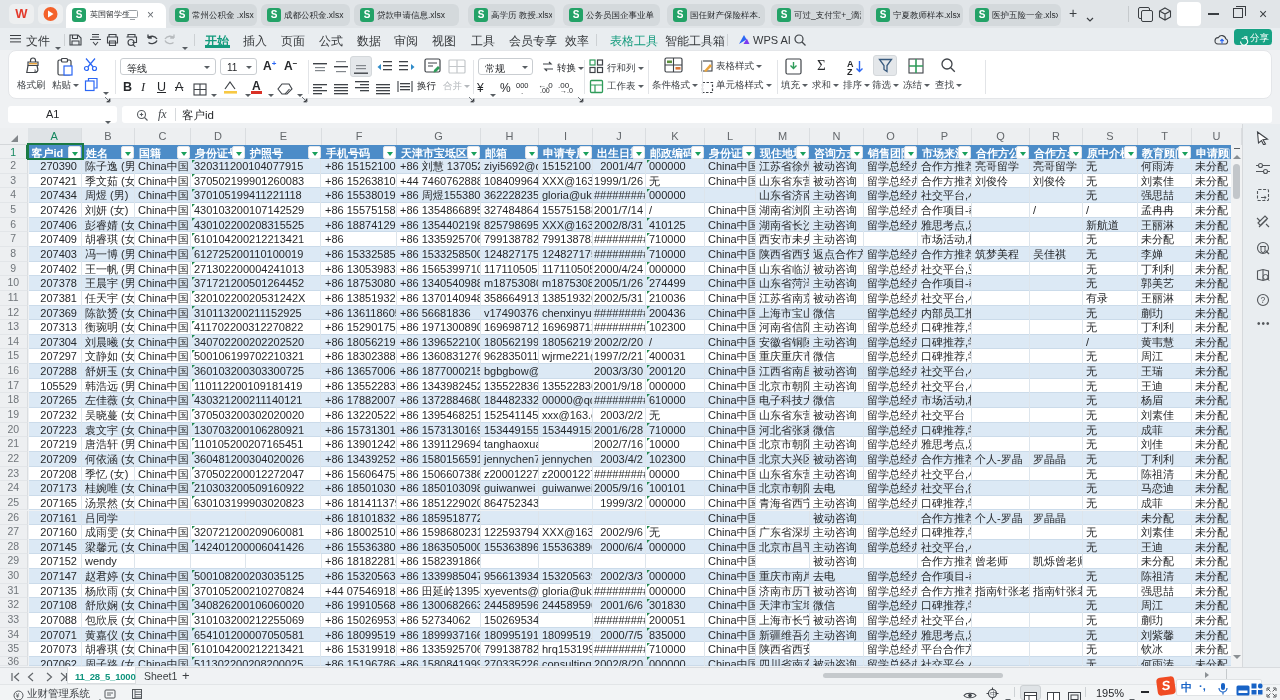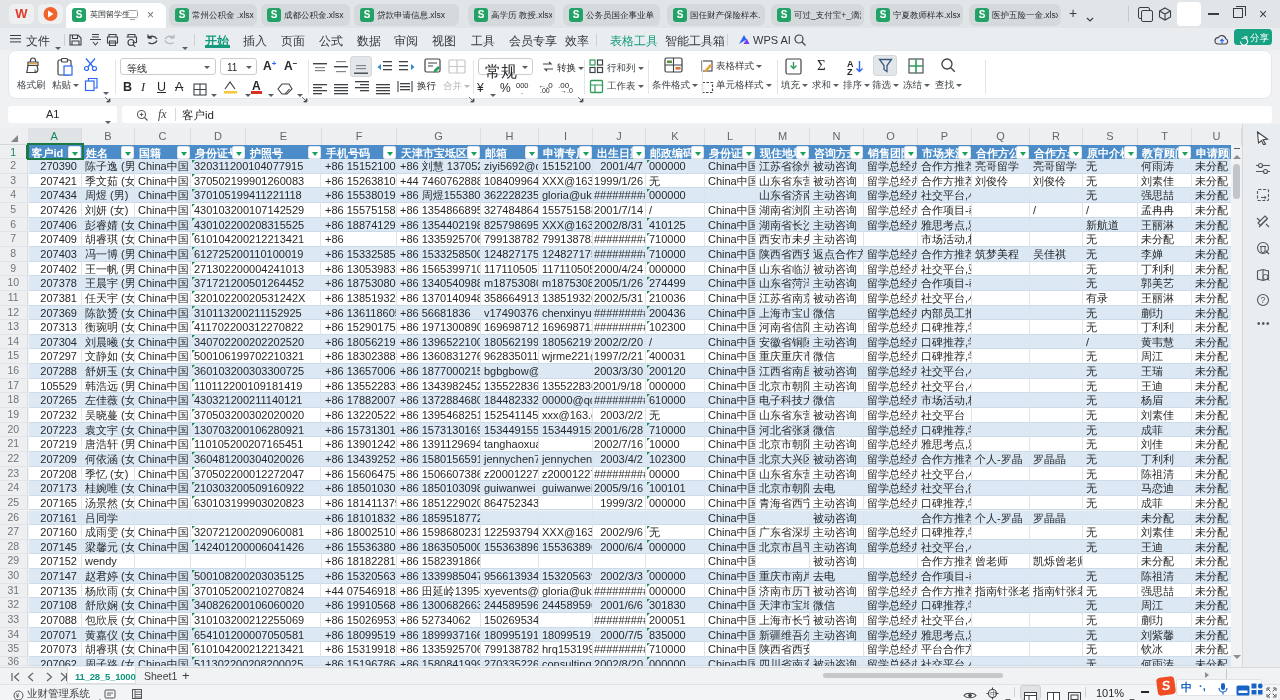--- a/index.html
+++ b/index.html
@@ -280,21 +280,21 @@
       <rect x="3" y="5" width="10" height="1.3" fill="#3F4348"></rect>
       <rect x="3" y="8" width="10" height="1.3" fill="#3F4348"></rect>
     </svg></div>
 <div class="lbl" style="left:417px;top:80px;color:#26282B">换行</div>
 <div class="lbl" style="left:443px;top:80px;color:#B4B8BC">合并<span class="caret" style="border-top-color:#B4B8BC"></span></div>
 <div class="abs" style="left:468px;top:90px"><svg width="8" height="8" viewBox="0 0 8 8" style="">
       <path d="M1 1 L6 6 M6 2.5 V6 H2.5" stroke="#72777C" stroke-width="1"></path>
     </svg></div>
 <div class="dv" style="left:473px;top:60px;height:34px"></div>
 <div class="abs" style="left:478px;top:58px;width:55px;height:17px;border:1px solid #C9CDD1;border-radius:3px;background:#fff">
-    <div style="position:absolute;left:6px;top:3px;font-size:16px;color:#26282B">常规</div>
+    <div style="position:absolute;left:6px;top:3px;font-size:10px;color:#26282B">常规</div>
     <span class="caret" style="position:absolute;right:4px;top:7px"></span>
   </div>
 <div class="abs" style="left:540px;top:59px"><svg width="16" height="15" viewBox="0 0 16 15" style="">
       <path d="M3 5 h8 l-2 -2 M13 10 h-8 l2 2" fill="none" stroke="#3F4348" stroke-width="1.2"></path>
     </svg></div>
 <div class="lbl" style="left:557px;top:62px;color:#26282B">转换<span class="caret"></span></div>
 <div class="abs" style="left:477px;top:81px;font-size:12px;color:#26282B">¥</div>
 <div class="abs" style="left:488px;top:86px"><span class="caret"></span></div>
 <div class="abs" style="left:500px;top:81px;font-size:12px;color:#26282B">%</div>
 <div class="abs" style="left:516px;top:80px"><svg width="16" height="13" viewBox="0 0 16 13" style="">
@@ -833,21 +833,21 @@
 <div class="tri" style="left:646.5px;top:364.6px"></div>
 <div class="abs" style="left:28.5px;top:378.74px;width:1202.5px;height:14.64px;background:#FFFFFF;border-bottom:1px solid #CBDBEA"></div>
 <div class="cell" style="left:27.5px;top:378.74px;width:54.5px;height:14.64px;border-right:1px solid #DDE5EC;text-align:right;padding:1px 4px 0 0">105529</div>
 <div class="cell" style="left:82px;top:378.74px;width:53px;height:14.64px;border-right:1px solid #DDE5EC;;padding:1px 0 0 3px">韩浩远 (男)</div>
 <div class="cell" style="left:135px;top:378.74px;width:56px;height:14.64px;border-right:1px solid #DDE5EC;;padding:1px 0 0 3px">China中国</div>
 <div class="cell" style="left:191px;top:378.74px;width:130px;height:14.64px;border-right:1px solid #DDE5EC;;padding:1px 0 0 3px">110112200109181419</div>
 <div class="cell" style="left:322px;top:378.74px;width:75px;height:14.64px;border-right:1px solid #DDE5EC;;padding:1px 0 0 3px">+86 13552283612</div>
 <div class="cell" style="left:397px;top:378.74px;width:84px;height:14.64px;border-right:1px solid #DDE5EC;;padding:1px 0 0 3px">+86 13439824521:</div>
 <div class="cell" style="left:481px;top:378.74px;width:58px;height:14.64px;border-right:1px solid #DDE5EC;;padding:1px 0 0 3px">1355228361@qq.</div>
 <div class="cell" style="left:539px;top:378.74px;width:54px;height:14.64px;border-right:1px solid #DDE5EC;;padding:1px 0 0 3px">135522836@163.</div>
-<div class="cell" style="left:593px;top:378.74px;width:53px;height:14.64px;border-right:1px solid #DDE5EC;text-align:left;padding:1px 2px 0 0">2001/9/18</div>
+<div class="cell" style="left:593px;top:378.74px;width:53px;height:14.64px;border-right:1px solid #DDE5EC;text-align:center;padding:1px 2px 0 0">2001/9/18</div>
 <div class="cell" style="left:646px;top:378.74px;width:59px;height:14.64px;border-right:1px solid #DDE5EC;;padding:1px 0 0 3px">000000</div>
 <div class="cell" style="left:705px;top:378.74px;width:51px;height:14.64px;border-right:1px solid #DDE5EC;;padding:1px 0 0 3px">China中国</div>
 <div class="cell" style="left:756px;top:378.74px;width:54px;height:14.64px;border-right:1px solid #DDE5EC;;padding:1px 0 0 3px">北京市朝阳区</div>
 <div class="cell" style="left:810px;top:378.74px;width:54px;height:14.64px;border-right:1px solid #DDE5EC;;padding:1px 0 0 3px">主动咨询</div>
 <div class="cell" style="left:864px;top:378.74px;width:54px;height:14.64px;border-right:1px solid #DDE5EC;;padding:1px 0 0 3px">留学总经办</div>
 <div class="cell" style="left:918px;top:378.74px;width:54px;height:14.64px;border-right:1px solid #DDE5EC;;padding:1px 0 0 3px">社交平台,小红</div>
 <div class="cell" style="left:972px;top:378.74px;width:58px;height:14.64px;border-right:1px solid #DDE5EC"></div>
 <div class="cell" style="left:1030px;top:378.74px;width:53px;height:14.64px;border-right:1px solid #DDE5EC"></div>
 <div class="cell" style="left:1083px;top:378.74px;width:55px;height:14.64px;border-right:1px solid #DDE5EC;;padding:1px 0 0 3px">无</div>
 <div class="cell" style="left:1138px;top:378.74px;width:54px;height:14.64px;border-right:1px solid #DDE5EC;;padding:1px 0 0 3px">王迪</div>
@@ -1373,21 +1373,21 @@
     </svg></div>
 <div class="abs" style="left:1047px;top:687.5px"><svg width="13" height="10" viewBox="0 0 13 10" style="">
       <rect x="0.5" y="0.5" width="12" height="9" fill="#fff" stroke="#3F4348" stroke-width="1"></rect>
       <path d="M6.5 0.5 V9.5" stroke="#3F4348" stroke-width="1"></path>
     </svg></div>
 <div class="abs" style="left:1068px;top:687.5px"><svg width="13" height="10" viewBox="0 0 13 10" style="">
       <rect x="0.5" y="0.5" width="12" height="9" fill="none" stroke="#3F4348" stroke-width="1"></rect>
       <rect x="3" y="3" width="7" height="4.5" fill="none" stroke="#3F4348" stroke-width="1"></rect>
     </svg></div>
 <div class="abs" style="left:1085px;top:687px;width:1px;height:10px;background:#CDD1D4"></div>
-<div class="abs" style="left:1096px;top:687px;font-size:11px;color:#26282B">101%</div>
+<div class="abs" style="left:1096px;top:687px;font-size:11px;color:#26282B">195%</div>
 <div class="abs" style="left:1127px;top:691px"><span class="caret"></span></div>
 <div class="abs" style="left:1141px;top:691px;width:8px;height:1.6px;background:#26282B"></div>
 <div class="abs" style="left:1157px;top:677px;width:18px;height:18px;border-radius:4px;background:#F04B23;transform:rotate(-8deg)">
     <div style="font-size:13px;font-weight:bold;color:#fff;text-align:center;line-height:18px;font-style:italic">S</div>
   </div>
 <div class="abs" style="left:1176px;top:678.5px;width:86px;height:17px;background:#fff;border:1px solid #E0E3E5;border-radius:2px"></div>
 <div class="abs" style="left:1181px;top:680px;font-size:11px;font-weight:bold;color:#1863C6">中</div>
 <div class="abs" style="left:1199px;top:680px;font-size:11px;font-weight:bold;color:#1863C6">·,</div>
 <div class="abs" style="left:1217px;top:680.5px"><svg width="12" height="13" viewBox="0 0 12 13" style="">
       <rect x="4" y="1" width="4" height="7" rx="2" fill="#1863C6"></rect>

